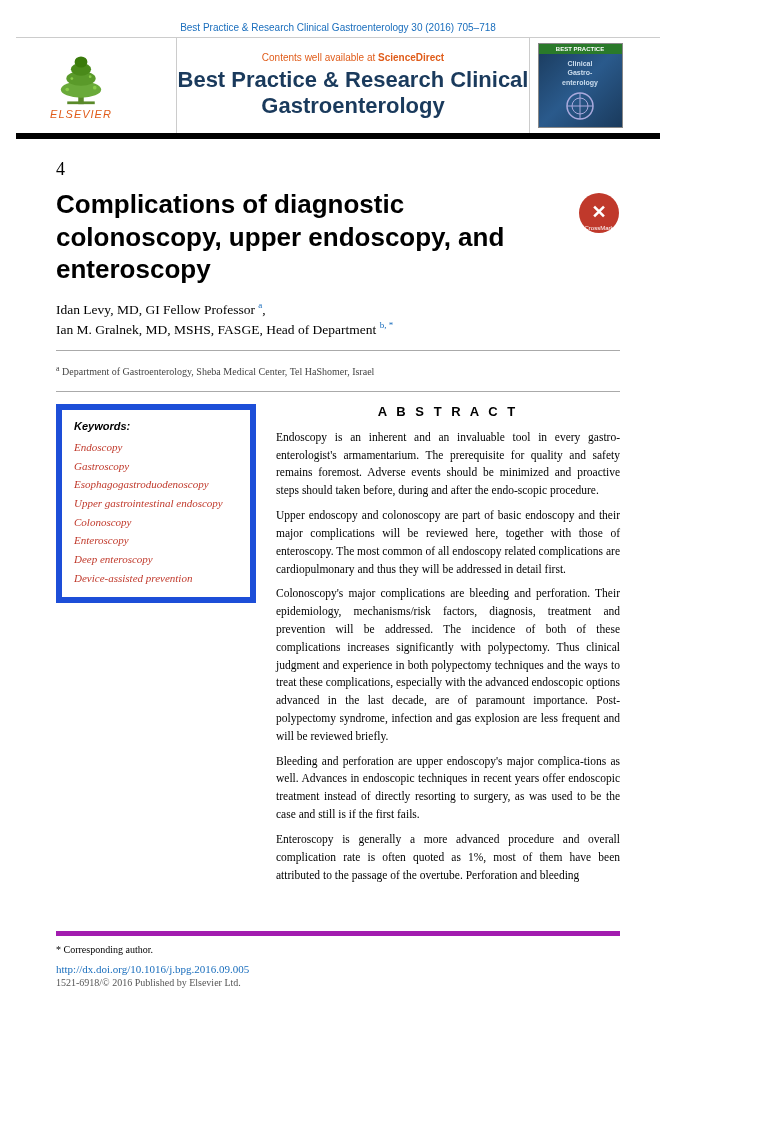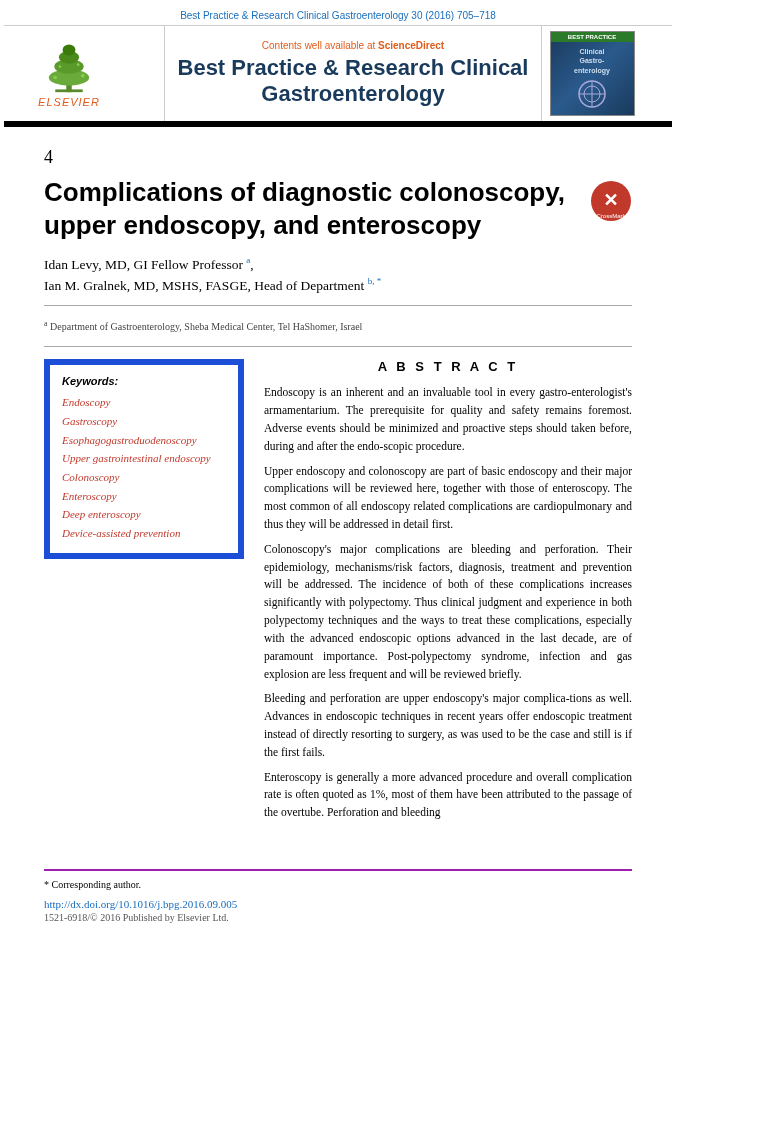--- a/index.html
+++ b/index.html
@@ -9,21 +9,21 @@
       width: 780px;
       min-height: 1134px;
       color: #000;
       font-size: 13px;
     }
     .page {
       width: 676px;
       min-height: 1134px;
       background: #fff;
       position: relative;
-      padding: 4px;
+      padding: 16px;
     }
     
     .top-banner {
       text-align: center;
       padding: 6px 0 4px 0;
       font-size: 10px;
       color: #1a6ebd;
       font-family: Arial, sans-serif;
       border-bottom: 1px solid #ccc;
     }
@@ -221,21 +221,21 @@
       font-size: 11.5px;
       line-height: 1.55;
       text-align: justify;
       color: #000;
     }
     .abstract-text p {
       margin-bottom: 7px;
     }
     
     .footer-section {
-      border-top: 2px solid #a21caf;
+      border-top: 5px solid #a21caf;
       margin: 20px 40px 0 40px;
       padding-top: 8px;
     }
     .footnote-text {
       font-size: 10px;
       color: #000;
       margin-bottom: 3px;
     }
     .footnote-email {
       font-size: 10px;

